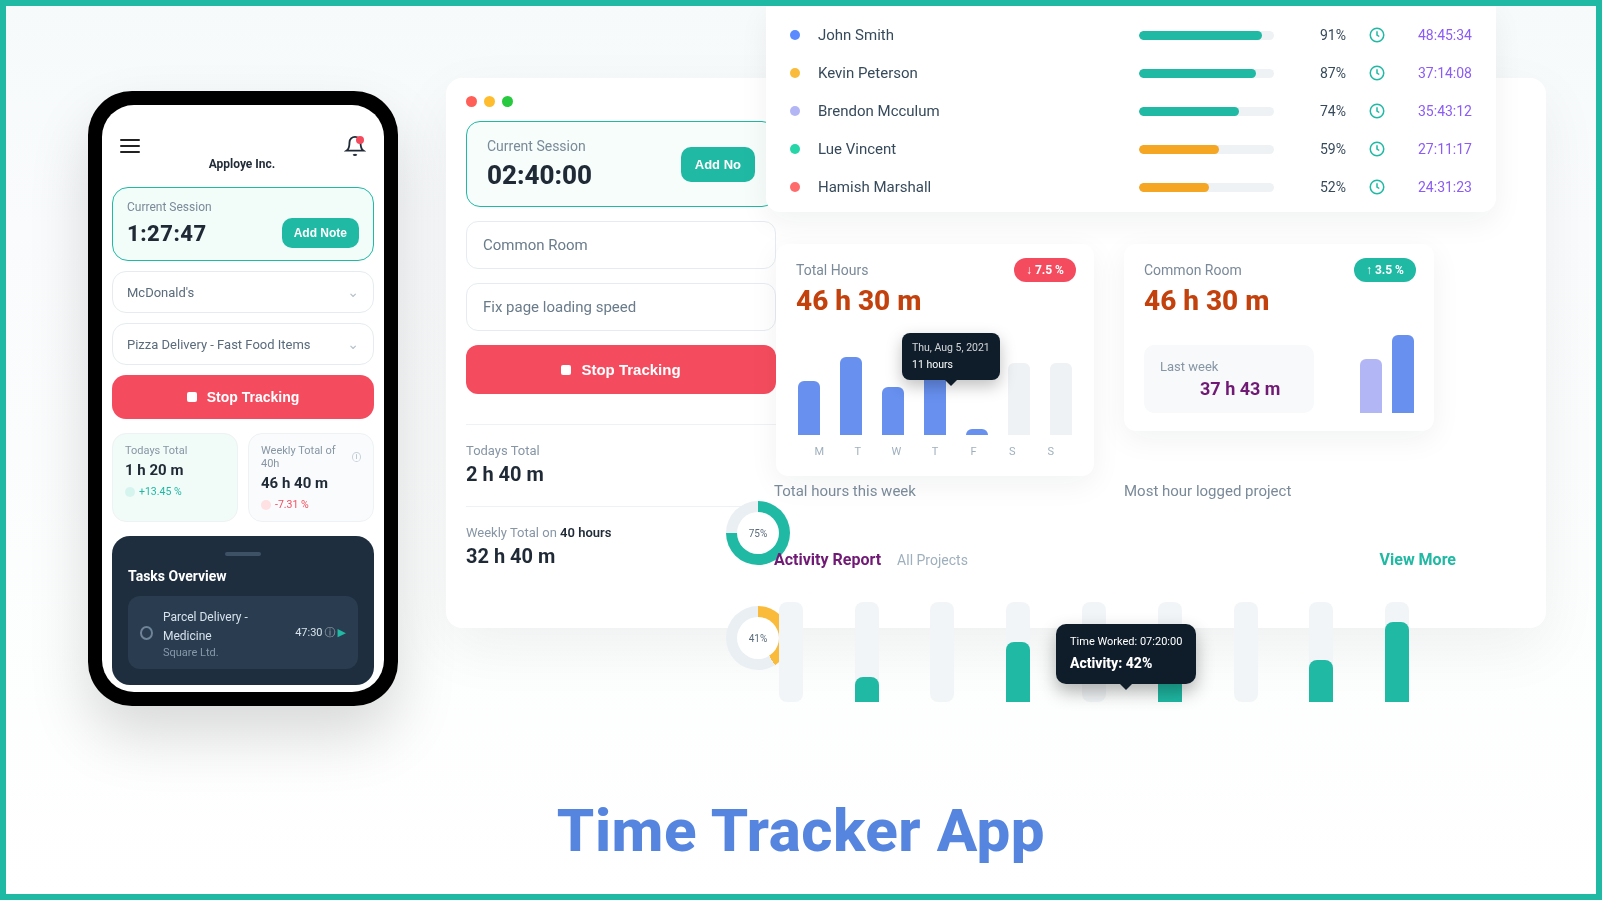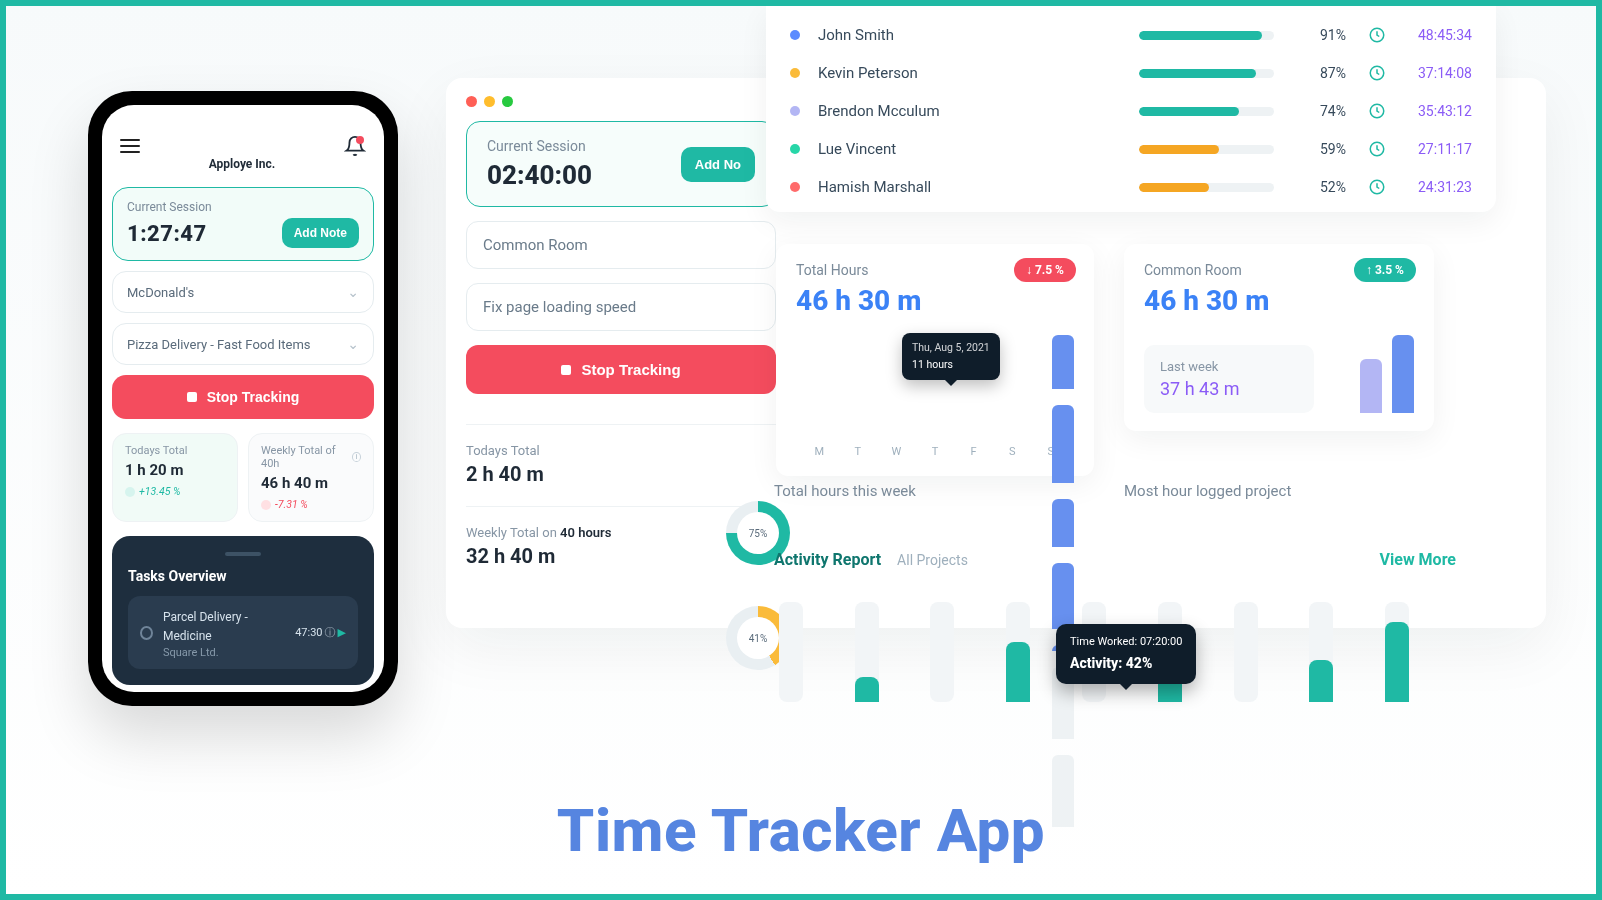--- a/index.html
+++ b/index.html
@@ -98,21 +98,21 @@
 .m-stat {
   flex: 1;
   border: 1px solid #eef2f4;
   border-radius: 14px;
   padding: 10px 12px;
   background: #fafbfc;
 }
 .m-stat.green { background: #f1fbf7; }
 .m-stat .sl { color: #8796a5; font-size: 11px; display: flex; align-items: center; gap: 4px; }
 .m-stat .sv { color: #1f2a36; font-weight: 700; font-size: 15px; margin-top: 4px; }
-.delta { font-size: 10.5px; margin-top: 6px; display: flex; align-items: center; gap: 4px; font-style: italic; }
+.delta { font-size: 10.5px; margin-top: 6px; display: flex; align-items: center; gap: 4px; }
 .delta.up { color: #1fb9a4; }
 .delta.down { color: #f44c5e; }
 .delta .ic { width: 10px; height: 10px; display: inline-block; border-radius: 50%; }
 .delta.up .ic { background: #d6f4ee; }
 .delta.down .ic { background: #ffe0e3; }
 .info-dot { width: 10px; height: 10px; border-radius: 50%; border: 1px solid #c7d2da; display: inline-flex; align-items: center; justify-content: center; font-size: 7px; color: #9fb0bd; }
 
 .m-dark {
   background: #1e2e3e;
   border-radius: 18px;
@@ -212,26 +212,26 @@
 
 .card {
   position: absolute;
   background: #fff;
   border-radius: 12px;
   box-shadow: 0 8px 30px rgba(10,30,40,.06);
   padding: 18px 20px;
 }
 .tot { left: 770px; top: 238px; width: 318px; }
 .card .title { color: #7a8a99; font-size: 14px; }
-.card .big { color: #3b82f6; font-weight: 800; font-size: 28px; margin-top: 6px; }
+.card .big { color: #c2410c; font-weight: 800; font-size: 28px; margin-top: 6px; }
 .pill { position: absolute; right: 18px; top: 14px; color: #fff; border-radius: 999px; padding: 5px 12px; font-size: 12px; font-weight: 700; }
 .pill.red { background: #f44c5e; }
 .pill.green { background: #1fb9a4; }
 
-.bars { display: flex; align-items: flex-end; gap: 16px; height: 100px; margin-top: 18px; position: relative; flex-direction: column; }
+.bars { display: flex; align-items: flex-end; gap: 16px; height: 100px; margin-top: 18px; position: relative; }
 .barwrap { flex: 1; display: flex; flex-direction: column; align-items: center; }
 .bar { width: 22px; border-radius: 6px 6px 0 0; }
 .blue { background: #6790ef; }
 .gray { background: #eef2f4; }
 .lbls { display: flex; justify-content: space-between; padding: 0 4px; margin-top: 10px; }
 .dl { color: #9fb0bd; font-size: 11px; width: 22px; text-align: center; flex: 1; }
 
 .tip {
   position: absolute;
   background: #0f1d2a;
@@ -256,21 +256,21 @@
 .common { left: 1118px; top: 238px; width: 310px; }
 .minibars { display: flex; gap: 10px; align-items: flex-end; }
 .mbar { width: 22px; border-radius: 6px 6px 0 0; }
 .lastweek {
   background: #f7f9fa;
   border-radius: 10px;
   padding: 14px 16px;
   width: 170px;
 }
 .lastweek .l { color: #8796a5; font-size: 13px; }
-.lastweek .v { color: #8b5cf6; font-weight: 400; font-size: 18px; margin-top: 4px; }
+.lastweek .v { color: #701a75; font-weight: 700; font-size: 18px; margin-top: 4px; margin-left: 40px; }
 .common-row { display: flex; justify-content: space-between; align-items: flex-end; margin-top: 18px; }
 
 .thw { position: absolute; left: 768px; top: 476px; color: #7a8a99; font-size: 15px; }
 .mhlp { position: absolute; left: 1118px; top: 476px; color: #7a8a99; font-size: 15px; }
 
 .ring {
   position: absolute;
   left: 720px;
   top: 495px;
   width: 64px;
@@ -306,21 +306,21 @@
 }
 
 .act-head {
   position: absolute;
   left: 768px;
   top: 544px;
   display: flex;
   align-items: center;
   gap: 16px;
 }
-.act-head .h { color: #0f766e; font-weight: 700; font-size: 16px; }
+.act-head .h { color: #701a75; font-weight: 700; font-size: 16px; }
 .act-head .sub { color: #9fb0bd; font-size: 14px; }
 .viewmore { position: absolute; right: 140px; top: 544px; color: #1fb9a4; font-weight: 700; font-size: 16px; }
 
 .act-bars {
   position: absolute;
   left: 768px;
   top: 586px;
   width: 640px;
   height: 110px;
   display: flex;

